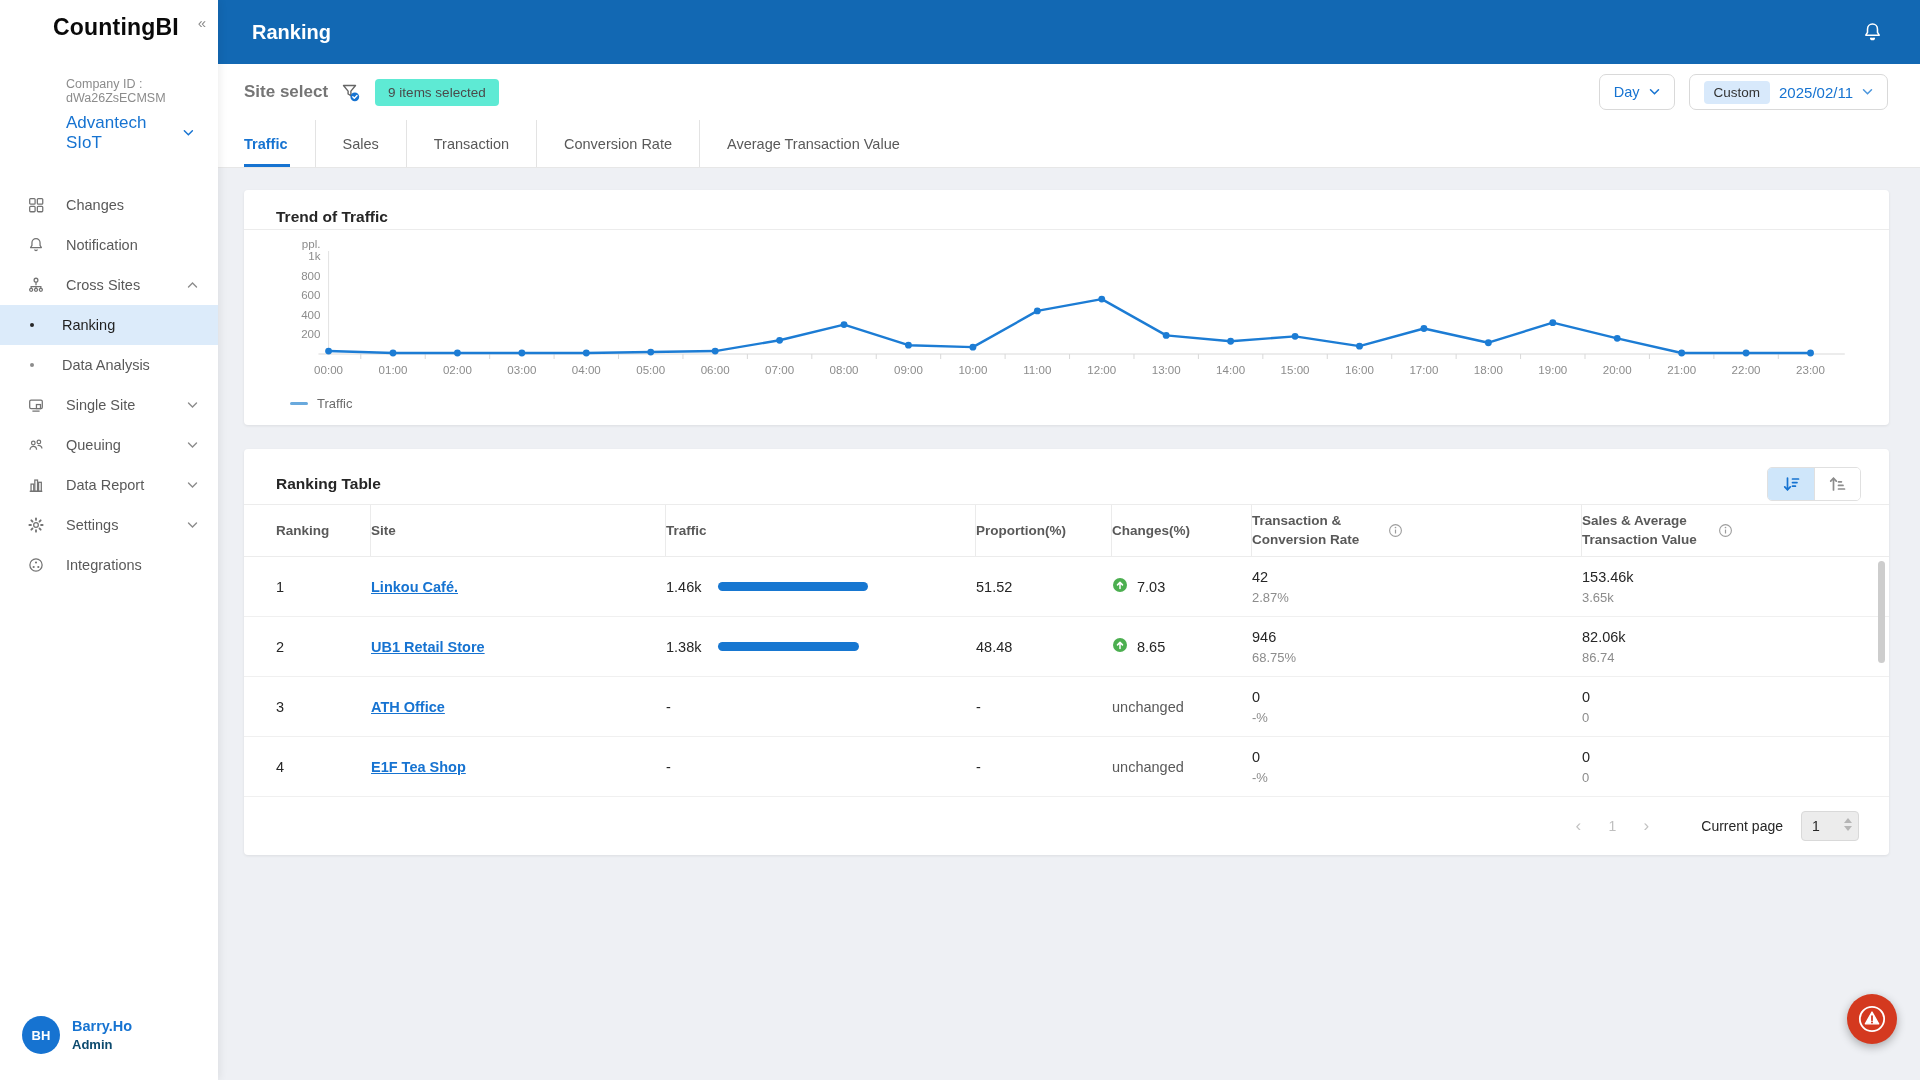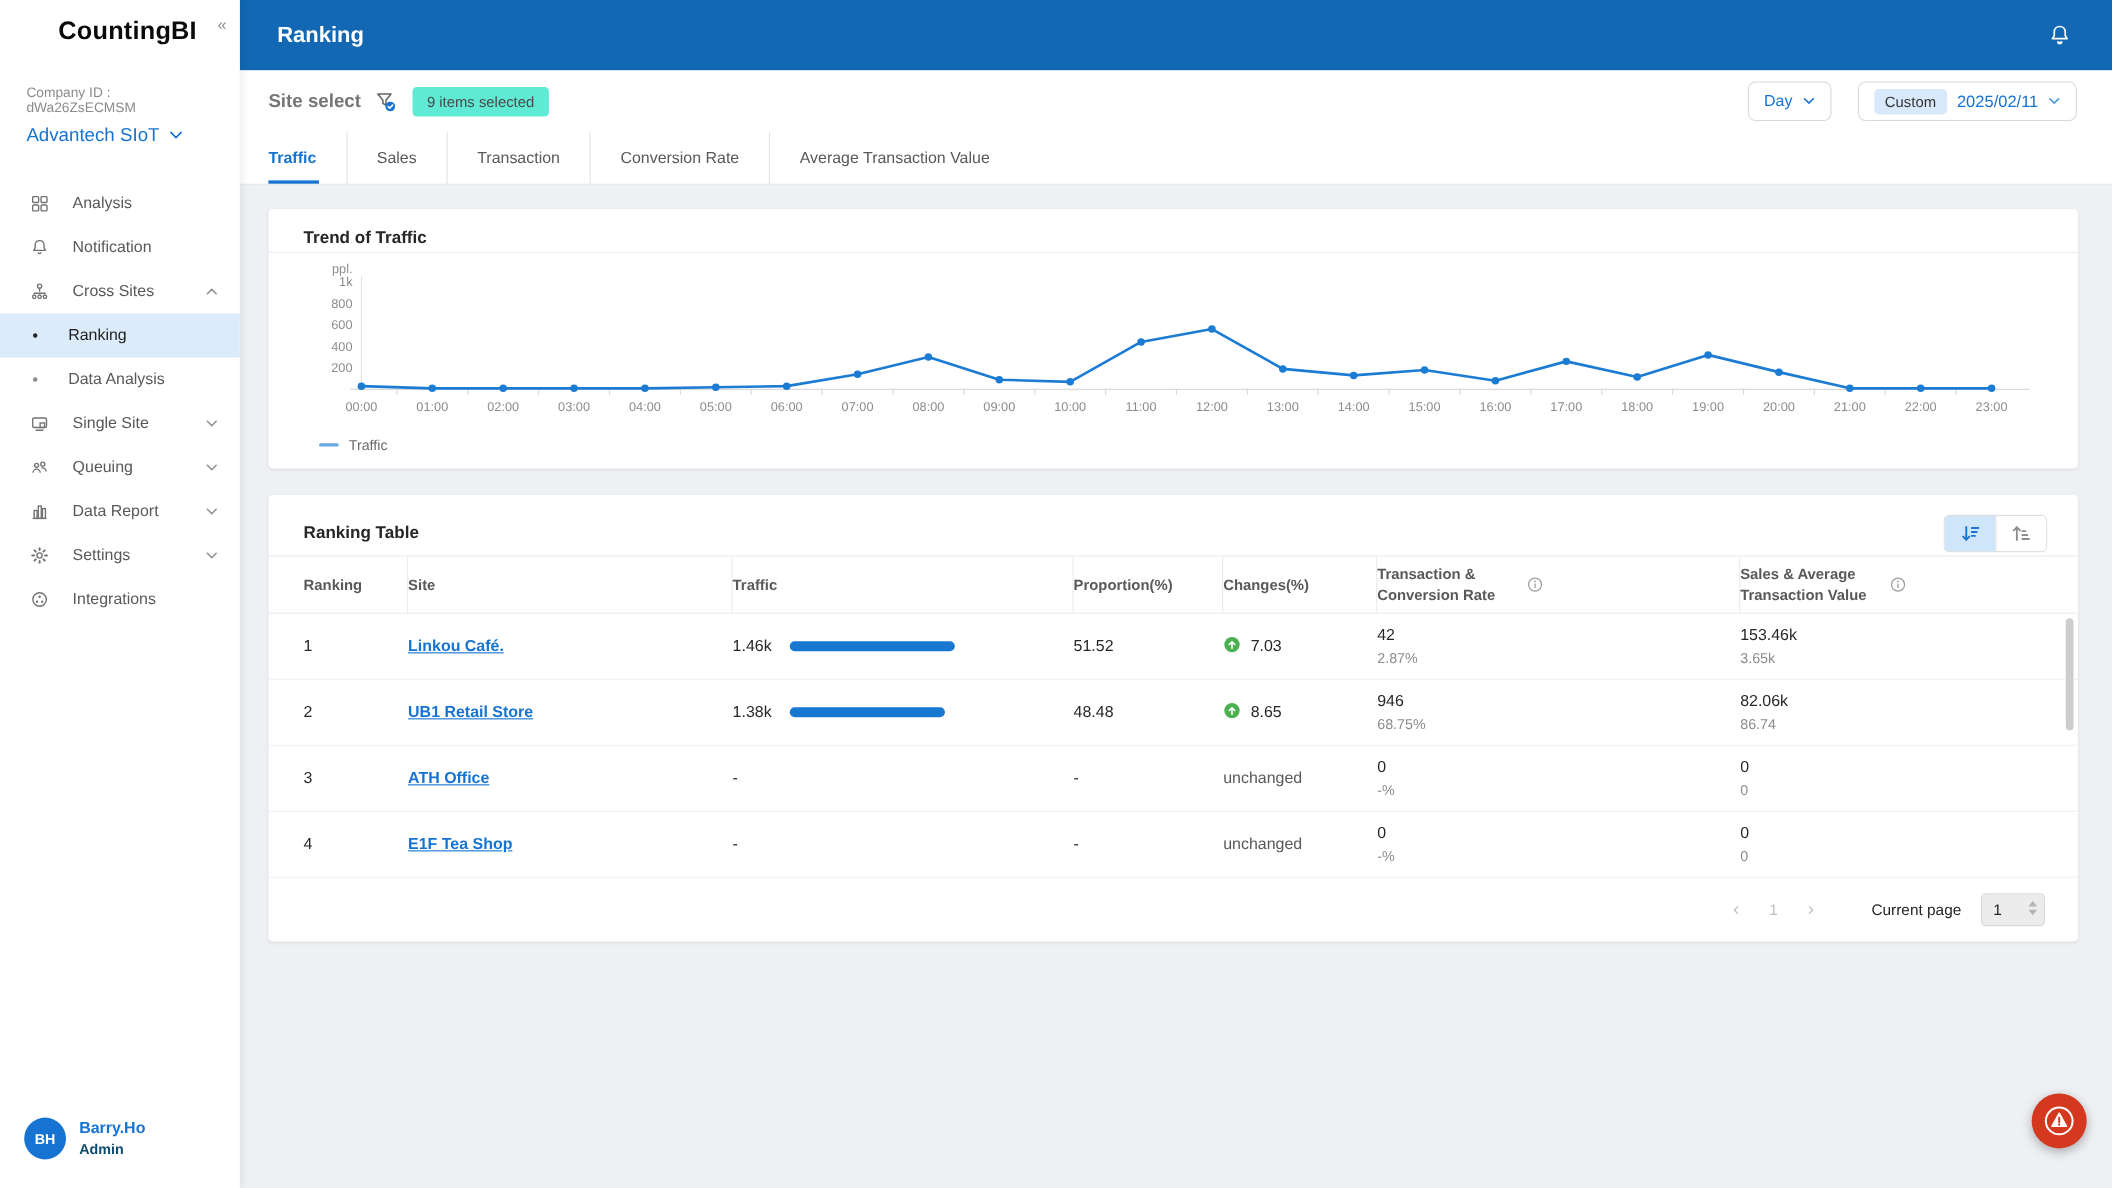--- a/index.html
+++ b/index.html
@@ -6,21 +6,21 @@
   html,body { width:1920px; height:1080px; overflow:hidden; }
   body { font-family:"Liberation Sans","DejaVu Sans",sans-serif; background:#eef0f4; color:#262626; }
   .layout { display:flex; width:100%; height:100%; }
 
   
   .sidebar { width:218px; min-width:218px; background:#fff; position:relative; z-index:5;
              box-shadow:2px 0 8px rgba(0,0,0,.07); display:flex; flex-direction:column; }
   .logo { font-size:23px; font-weight:800; color:#0a0a0a; padding:14px 24px 10px; letter-spacing:.2px;margin-left:29px; }
   .collapse-btn { position:absolute; top:12px; right:5px; width:22px; height:22px; border:none; background:transparent;
                   color:#8c8c8c; font-size:15px; cursor:pointer; line-height:22px; }
-  .company { padding:26px 24px 0; }
+  .company { padding:26px 24px 0;margin-left:42px; }
   .company-id { font-size:12.5px; color:#8c8c8c; margin-bottom:8px; }
   .company-name { font-size:17px; color:#1673d1; display:flex; align-items:center; gap:9px; cursor:pointer; }
   .nav { margin-top:32px; }
   .nav-item { height:40px; display:flex; align-items:center; padding:0 20px 0 26px; color:#595959;
               font-size:14.5px; cursor:pointer; }
   .nav-item .nav-icon { width:20px; height:20px; margin-right:20px; display:flex; align-items:center; justify-content:center; }
   .nav-item .nav-label { flex:1; }
   .nav-item .nav-caret { margin-left:auto; display:flex; }
   .nav-item.active { background:#dcebfa; color:#1f1f1f; }
   .nav-sub { padding-left:30px; }
@@ -35,21 +35,21 @@
   
   .main { flex:1; display:flex; flex-direction:column; position:relative; }
   .appbar { height:64px; background:#1268b3; display:flex; align-items:center; padding:0 36px 0 34px; }
   .appbar-title { color:#fff; font-size:20px; font-weight:700; }
   .bell-btn { margin-left:auto; background:none; border:none; cursor:pointer; display:flex; }
 
   .toolbar { background:#fff; height:56px; display:flex; align-items:center; padding:0 32px 0 26px; }
   .site-select-label { color:#757575; font-weight:700; font-size:17px; margin-right:12px; }
   .funnel-wrap { position:relative; margin-right:14px; cursor:pointer; display:flex; }
   .chip { background:#5eead4; color:#4a4a4a; font-size:13.5px; padding:6px 13px; border-radius:4px; }
-  .toolbar-right { margin-left:auto; display:flex; gap:24px; }
+  .toolbar-right { margin-left:auto; display:flex; gap:14px; }
   .btn-outline { background:#fff; border:1px solid #d9d9d9; border-radius:7px; height:36px; display:flex; align-items:center;
                  gap:9px; padding:0 14px; font-size:14.5px; color:#1673d1; cursor:pointer; }
   .date-chip { background:#d8e9fb; color:#333; font-size:13.5px; border-radius:4px; padding:4px 10px; }
   .date-text { color:#1673d1; font-size:15px; }
 
   .tabs { background:#fff; display:flex; padding-left:26px; border-bottom:1px solid #e7e7e7; }
   .tab { position:relative; padding:16px 27px 15px; font-size:14.5px; color:#595959; cursor:pointer;
          border-right:1px solid #e3e3e3; }
   .tab:first-child { padding-left:0; }
   .tab:last-child { border-right:none; }
@@ -132,21 +132,21 @@
     <nav class="nav">
       <div class="nav-item">
         <span class="nav-icon">
           <svg width="18" height="18" viewBox="0 0 20 20" fill="none" stroke="#737373" stroke-width="1.4">
               <rect x="3" y="3" width="6" height="6" rx="1"></rect>
               <rect x="11.5" y="3" width="6" height="6" rx="1"></rect>
               <rect x="3" y="11.5" width="6" height="6" rx="1"></rect>
               <rect x="11.5" y="11.5" width="6" height="6" rx="1"></rect>
             </svg>
         </span>
-        <span class="nav-label">Analysis</span>
+        <span class="nav-label">Changes</span>
       </div>
       <div class="nav-item">
         <span class="nav-icon">
           <svg width="18" height="18" viewBox="0 0 20 20" fill="none" stroke="#737373" stroke-width="1.4" stroke-linejoin="round">
               <path d="M10 3 C7.3 3 5.5 4.9 5.5 7.6 v2.9 L4 12.9 h12 l-1.5 -2.4 V7.6 C14.5 4.9 12.7 3 10 3 Z"></path>
               <path d="M8.4 15 a1.7 1.7 0 0 0 3.2 0"></path>
             </svg>
         </span>
         <span class="nav-label">Notification</span>
       </div>

